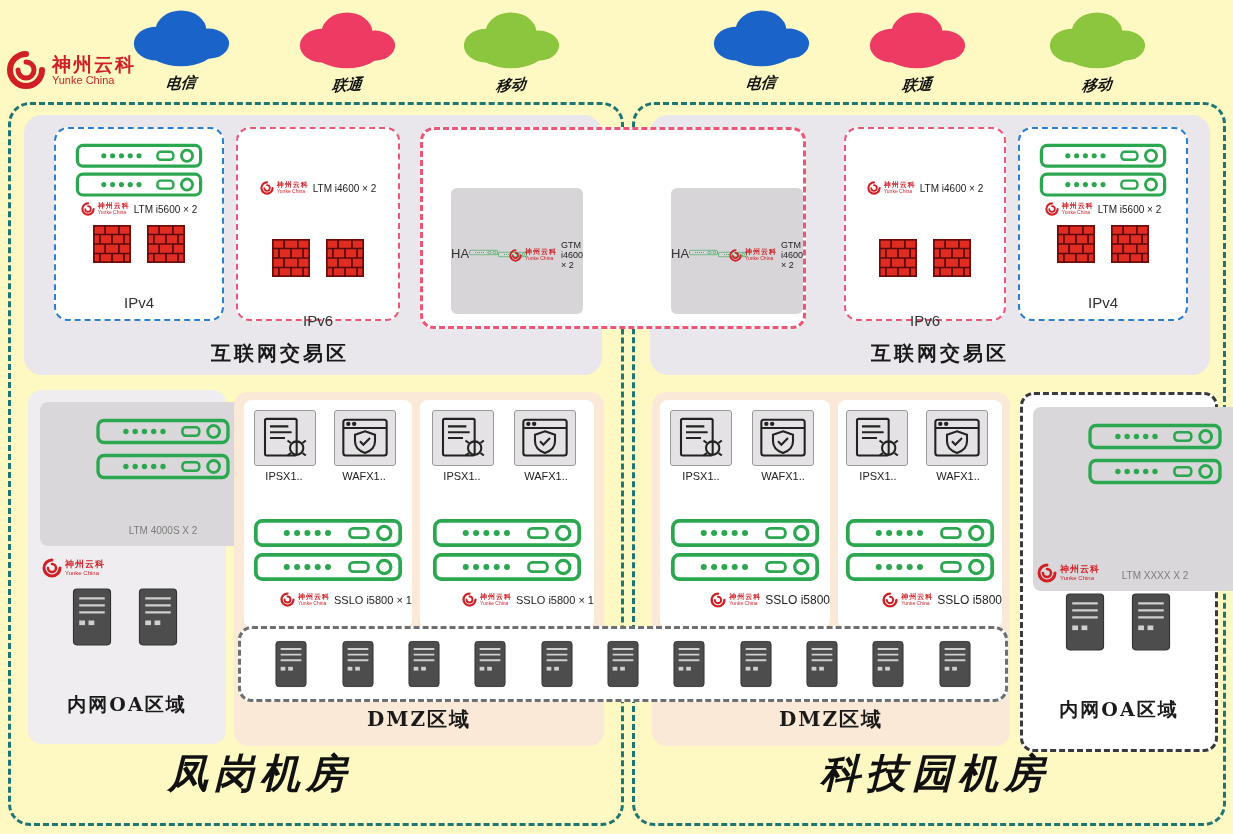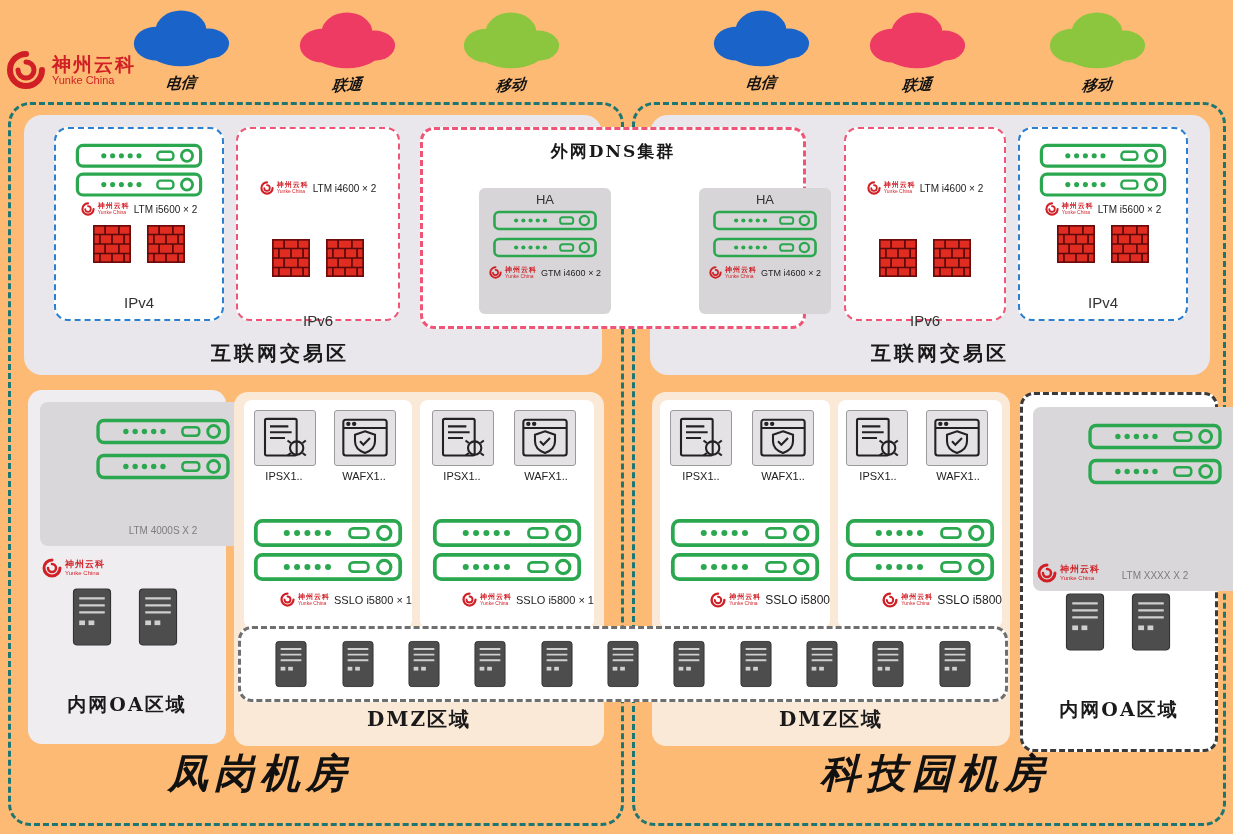--- a/index.html
+++ b/index.html
@@ -1,25 +1,25 @@
 <!DOCTYPE html>
 <html><head>
 <meta charset="utf-8">
 <style>
   html,body{margin:0;padding:0;background:#fff;font-family:"Liberation Sans",sans-serif;}
-  #stage{position:relative;width:1233px;height:834px;background:#fdba74;overflow:hidden;}
+  #stage{position:relative;width:1233px;height:834px;background:#fef9c3;overflow:hidden;}
   .abs{position:absolute;}
   .dc{border:3px dashed #1e7672;border-radius:22px;}
   .zone{background:#e9e7eb;border-radius:18px;}
   .zlabel{font-family:"DejaVu Serif",serif;font-weight:bold;color:#1a1a1a;}
   .ipbox{background:#fff;border-radius:14px;display:flex;flex-direction:column;align-items:center;}
   .b-blue{border:2px dashed #2a7fd0;}
   .b-pink{border:2px dashed #ee5576;gap:35px;}
   .dnsbox{background:#fff;border:3px dashed #ee5576;border-radius:14px;z-index:5;}
-  .habox{background:#d7d5d7;border-radius:6px;display:flex;flex-direction:column;align-items:center;margin-left:28px;}
+  .habox{background:#d7d5d7;border-radius:6px;display:flex;flex-direction:row;align-items:center;}
   .oaL{background:#efedf0;border-radius:14px;}
   .oaR{background:#fff;border:3px dashed #3a3a3a;border-radius:14px;}
   .igray{background:#d9d7d9;border-radius:8px;display:flex;flex-direction:column;align-items:center;padding-left:36px;}
   .dmz{background:#fbe9d8;border-radius:14px;}
   .panel{background:#fff;border-radius:8px;}
   .tile{background:#e4e2e4;border:1px solid #9a9a9a;border-radius:3px;display:flex;align-items:center;justify-content:center;}
   .rackrow{background:#fff;border:3px dashed #6f6f6f;border-radius:14px;display:flex;align-items:center;justify-content:space-evenly;z-index:6;}
   .minilogo{display:inline-flex;align-items:center;gap:3px;flex:0 0 auto;}
   .mtxt{display:flex;flex-direction:column;line-height:1.1;color:#d11f26;font-weight:bold;}
   .mtxt .cn{font-size:7px;letter-spacing:1px;}
@@ -236,21 +236,20 @@
           <use href="#firewall"></use>
         </svg>
       <svg width="38" height="38" viewBox="0 0 44 44">
           <use href="#firewall"></use>
         </svg>
     </div>
     <div class="iplabel" style="margin-top:auto;margin-bottom:8px">IPv6</div>
   </div>
 
   <div class="abs dnsbox" style="left:420px;top:127px;width:380px;height:196px">
-    <div class="zlabel" style="text-align:center;margin-top:10px;font-size:17px;letter-spacing:2px">外网DNS集群</div>
     <div class="abs habox" style="left:28px;top:58px;width:132px;height:126px">
       <div style="font-size:13px;color:#333;margin-top:4px">HA</div>
       <svg style="margin-top:3px" width="106" height="21" viewBox="0 0 160 32">
           <use href="#appliance"></use>
         </svg>
       <svg style="margin-top:6px" width="106" height="21" viewBox="0 0 160 32">
           <use href="#appliance"></use>
         </svg>
       <div class="devrow" style="margin-top:8px">
         <span class="minilogo">

